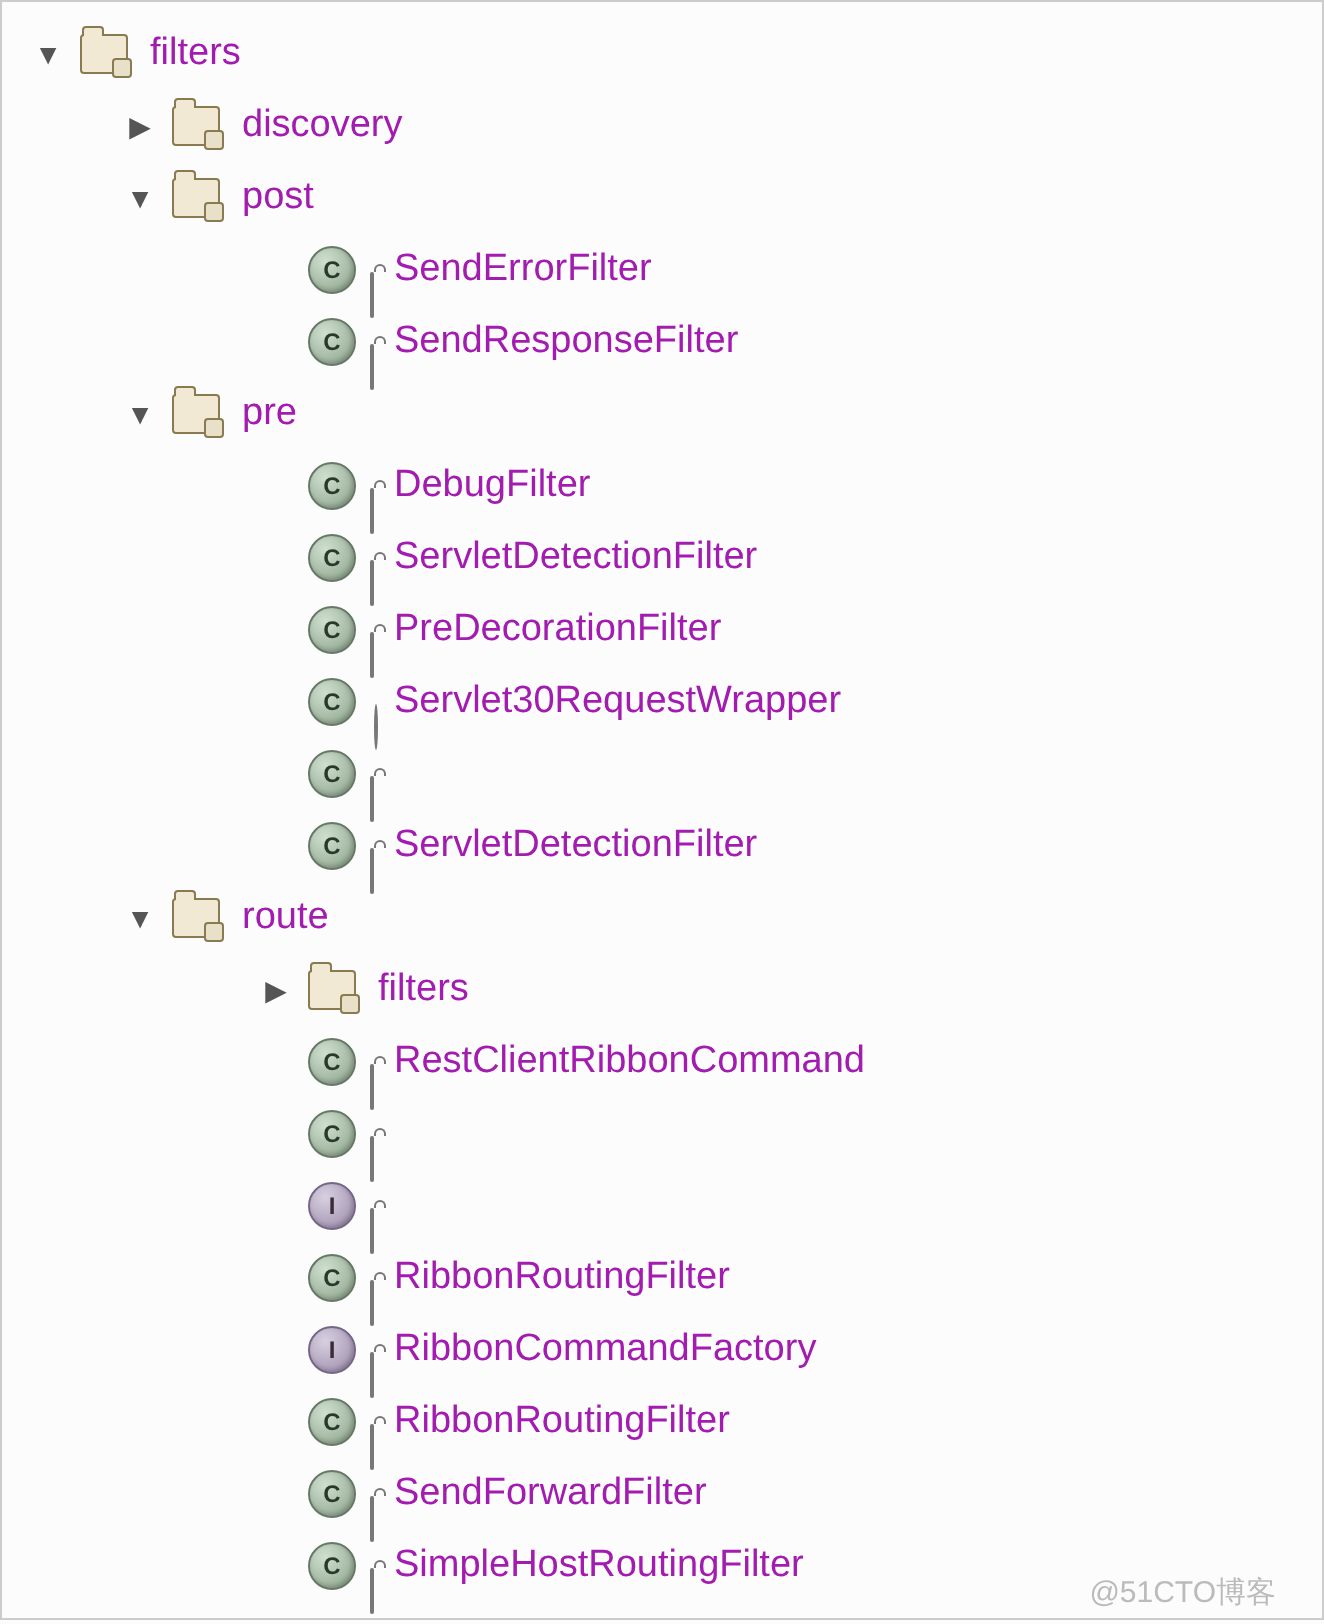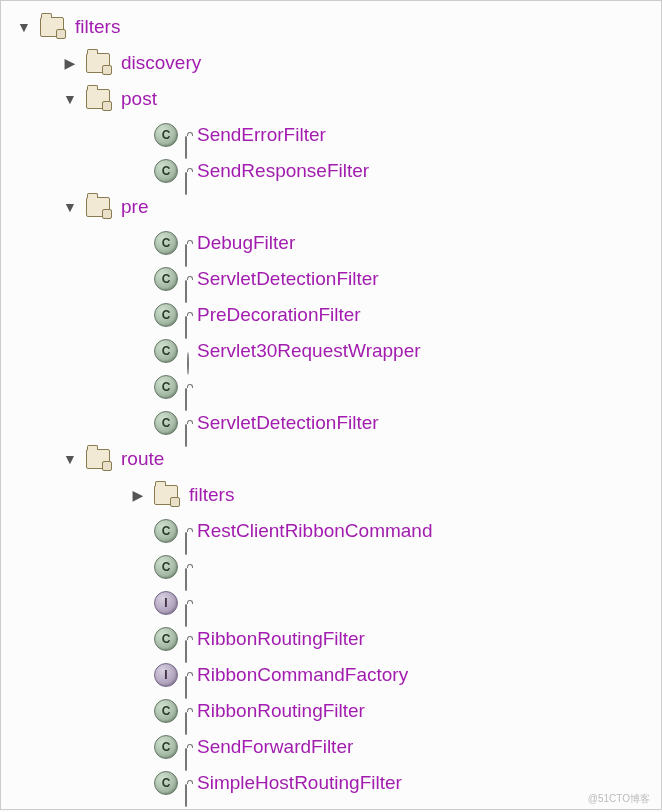--- a/index.html
+++ b/index.html
@@ -126,23 +126,23 @@
     border: 1.3px solid #777;
     border-radius: 50%;
     margin-top: 3px;
     margin-left: 2px;
   }
   .label {
     color: #a21caf;
   }
   .watermark {
     position: absolute;
-    right: 12px;
+    right: 24px;
     bottom: 6px;
-    font-size: 10px;
+    font-size: 15px;
     color: #bbb;
   }
 </style>
 </head>
 <body>
 
 <div>
 
   <div class="row indent-0">
     <span class="arrow">▼</span>

